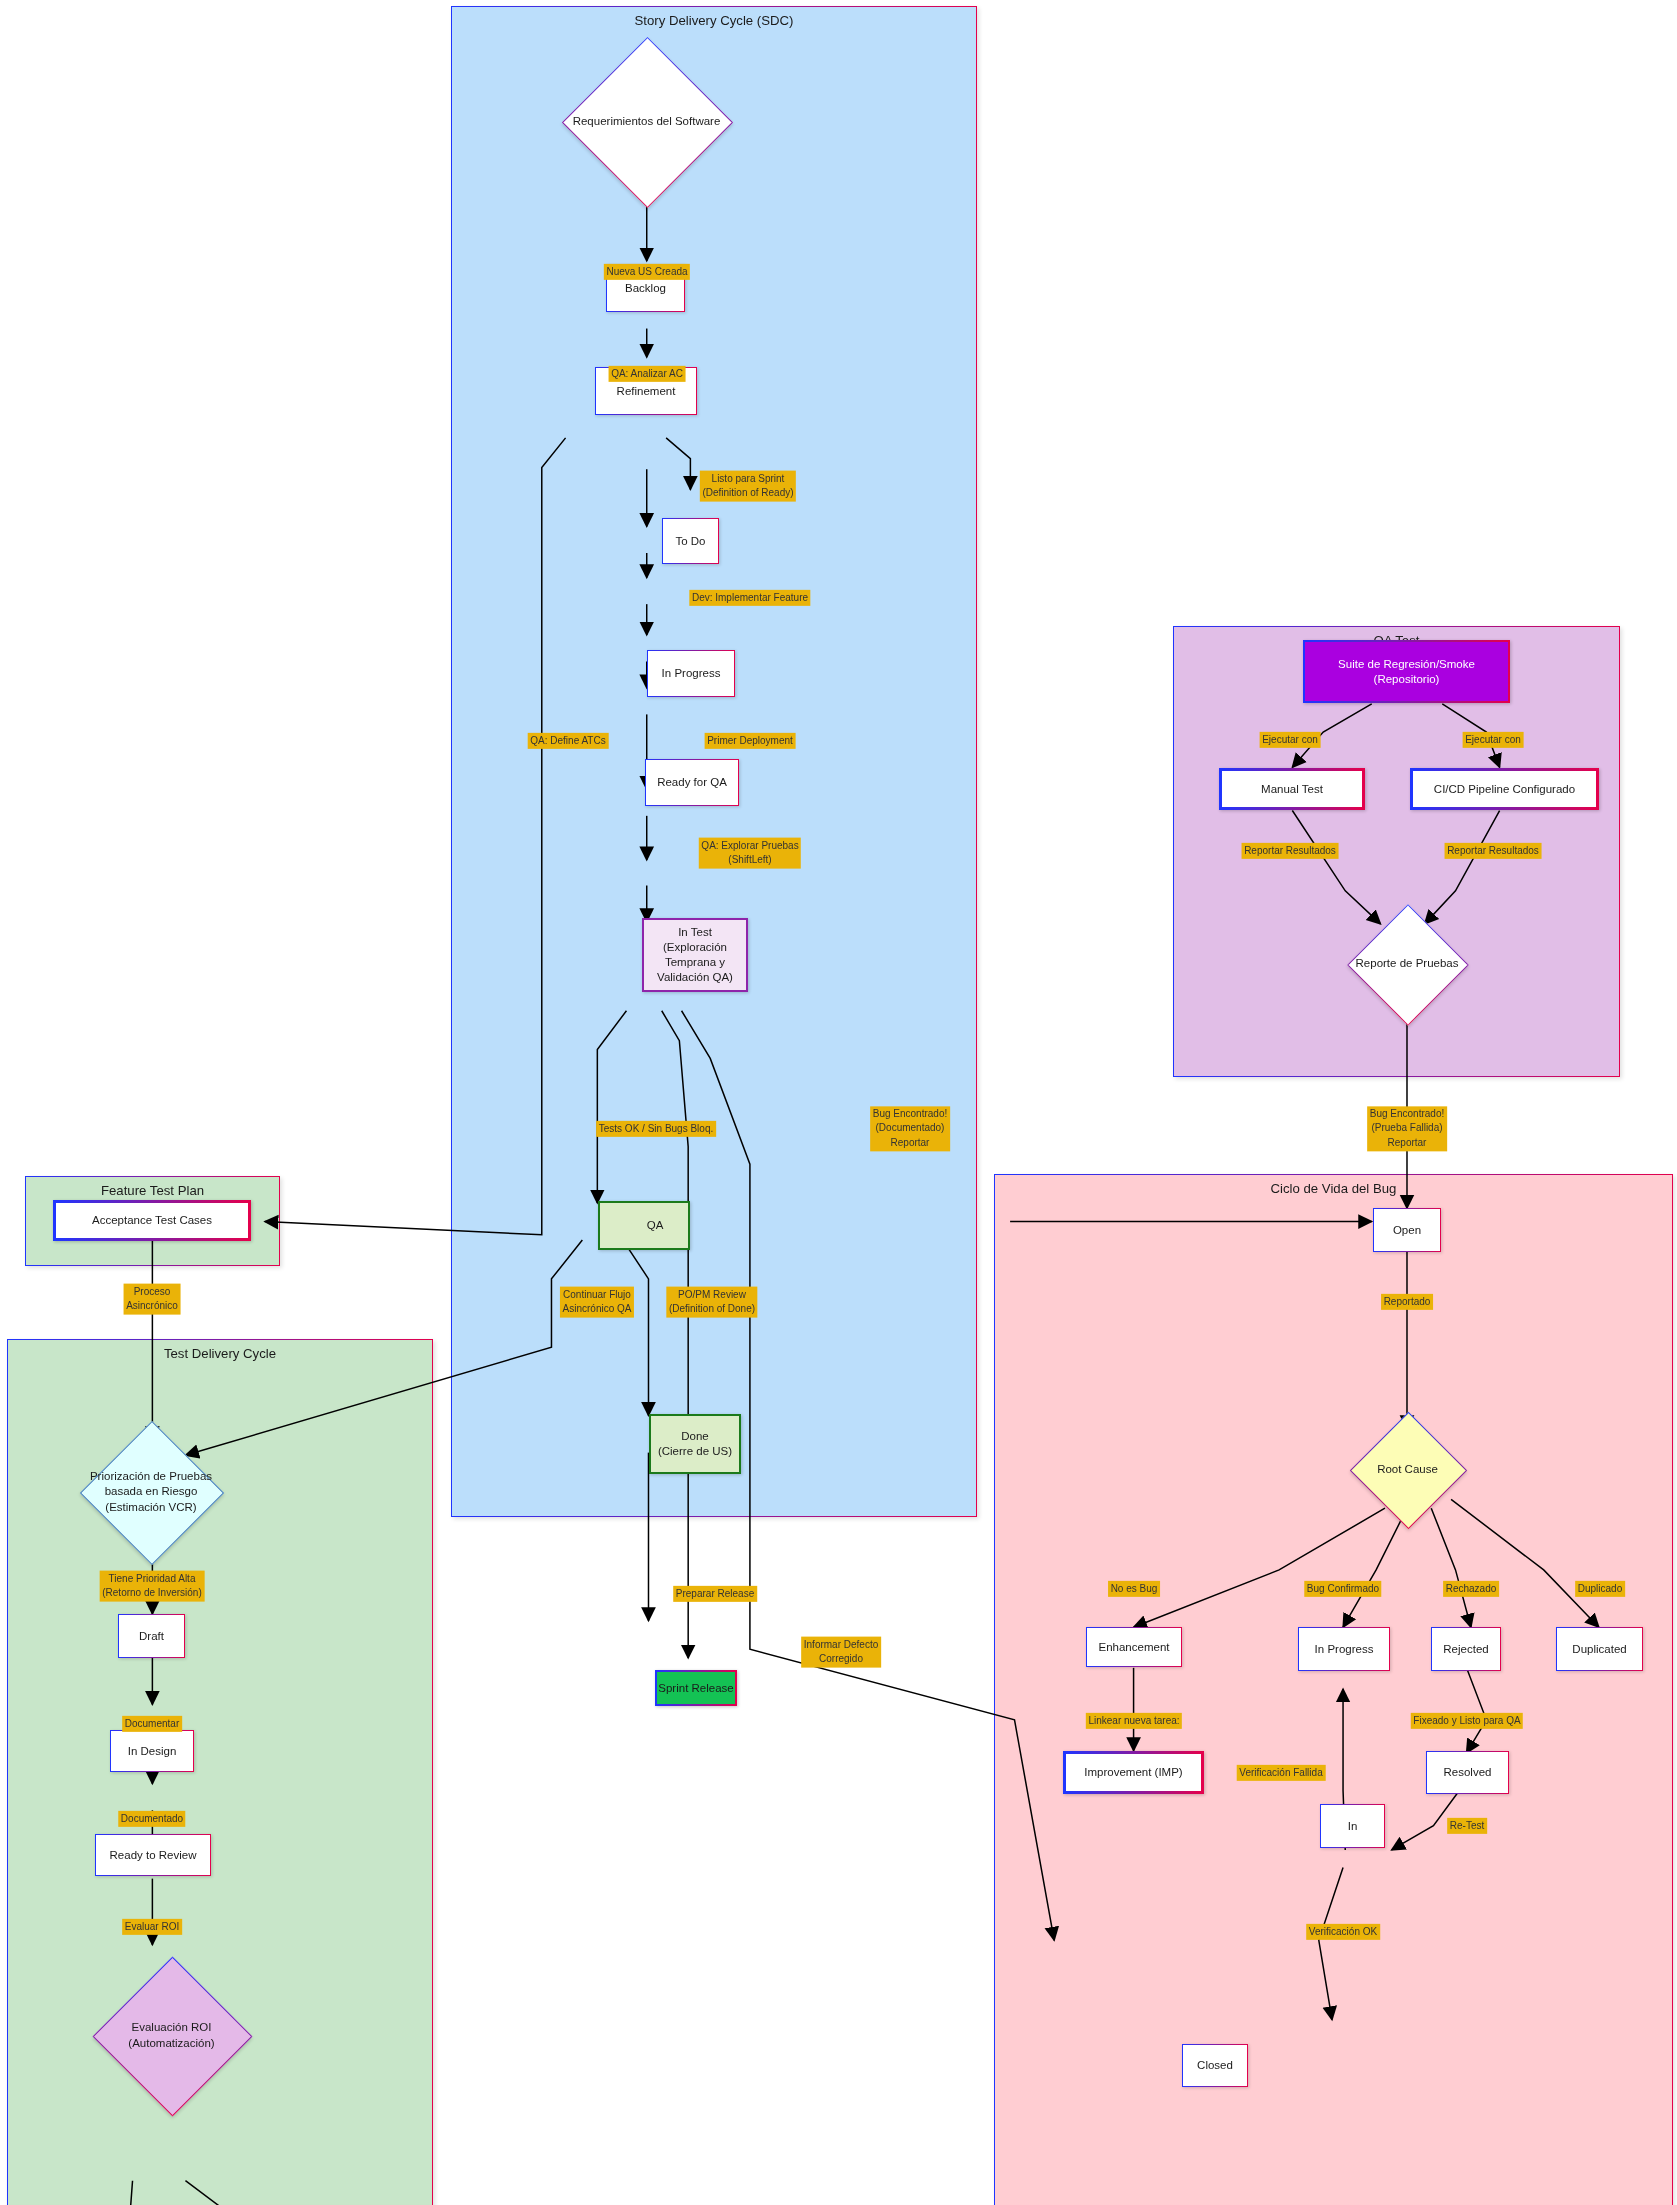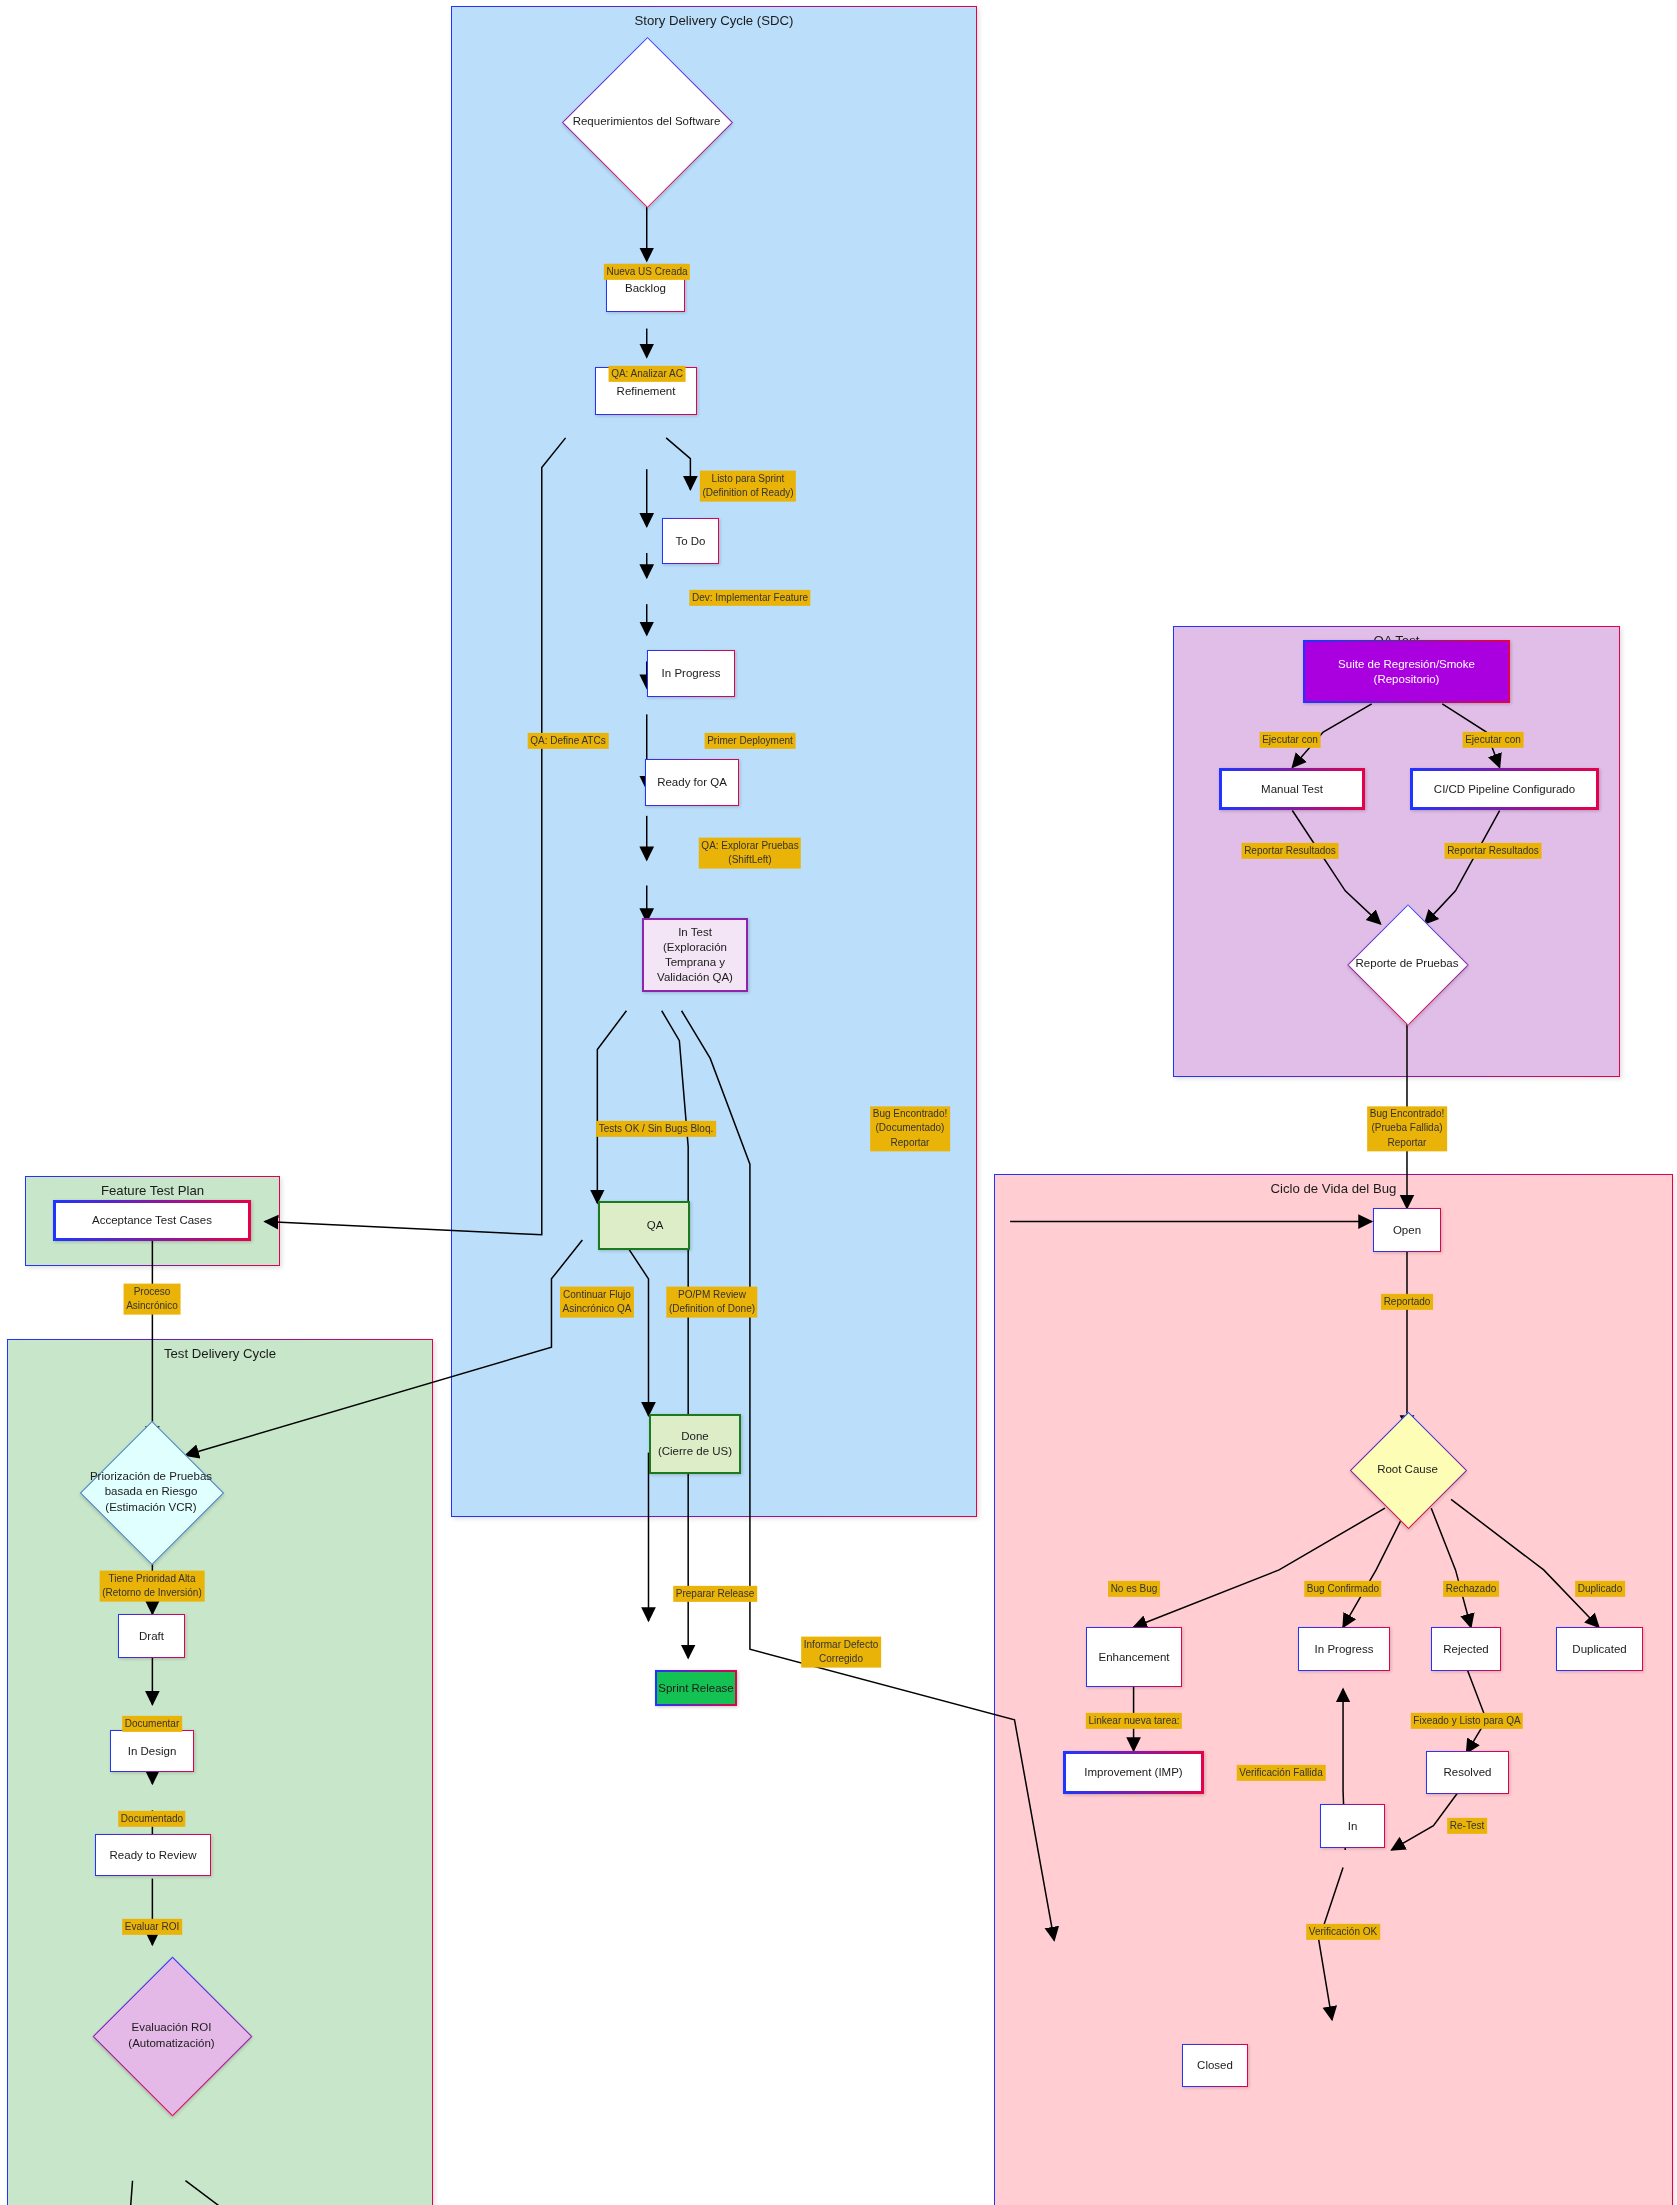--- a/index.html
+++ b/index.html
@@ -272,21 +272,21 @@
 
   <div class="node nbox" style="left:1373px;top:1208px;width:68px;height:44px;">
     <span>Open</span>
   </div>
 
   <div class="dia dia-yellow" style="left:1367px;top:1429px;width:81px;height:81px;">
     <div class="shape"></div>
     <div class="lbl">Root Cause</div>
   </div>
 
-  <div class="node nbox" style="left:1086px;top:1627px;width:96px;height:60px;">
+  <div class="node nbox" style="left:1086px;top:1627px;width:96px;height:40px;">
     <span>Enhancement</span>
   </div>
 
   <div class="node nbox" style="left:1298px;top:1627px;width:92px;height:44px;">
     <span>In Progress</span>
   </div>
 
   <div class="node nbox" style="left:1431px;top:1627px;width:70px;height:44px;">
     <span>Rejected</span>
   </div>

